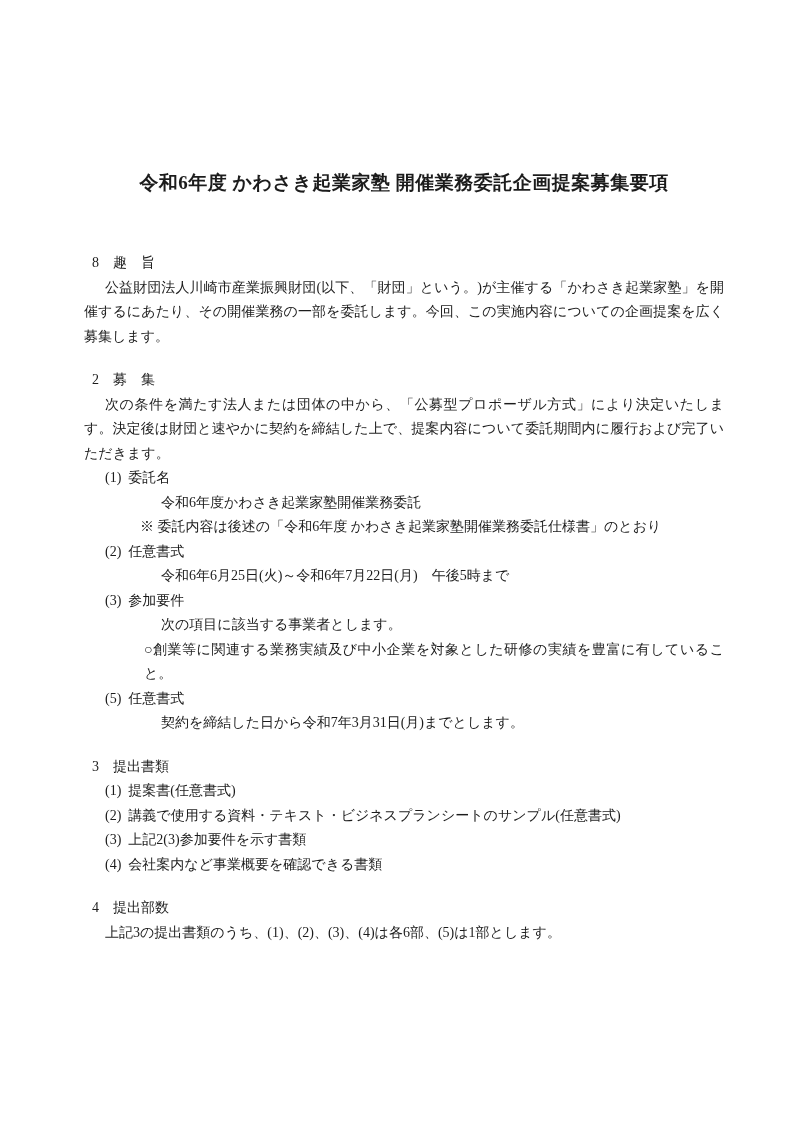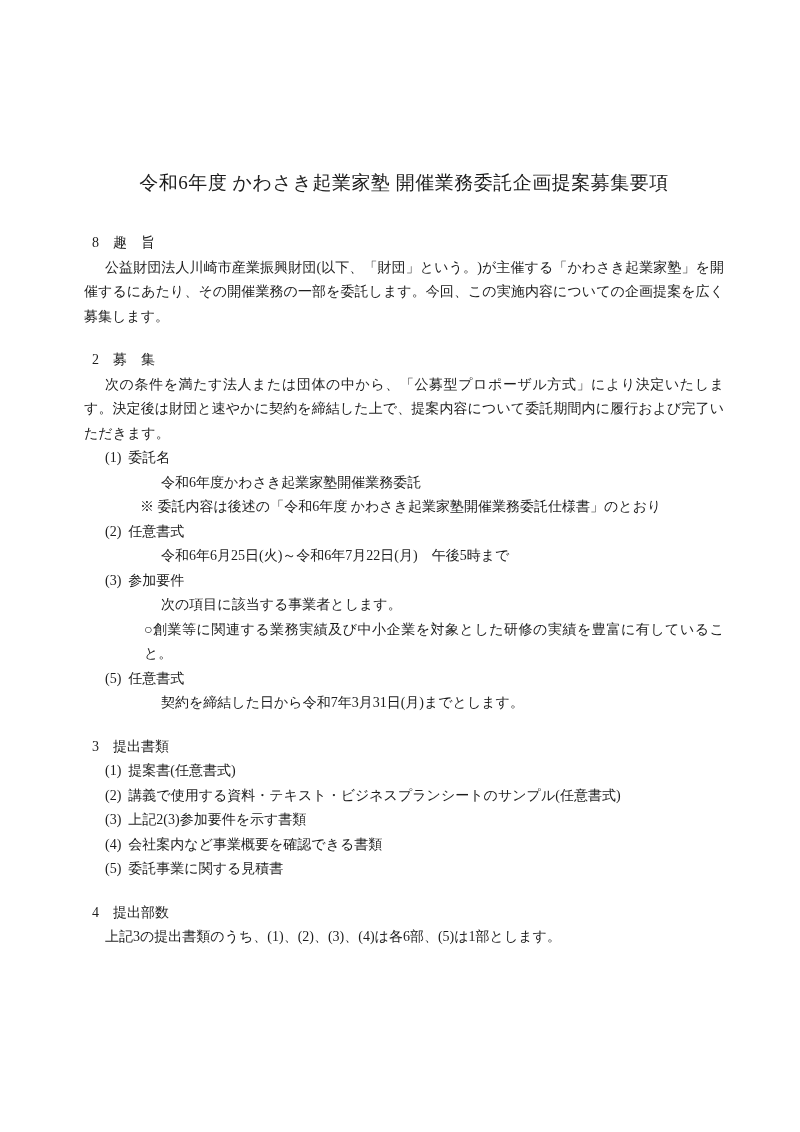--- a/index.html
+++ b/index.html
@@ -15,23 +15,23 @@
     box-sizing: border-box;
     padding: 171px 76px 0 84px;
     font-family: "Liberation Serif", "DejaVu Serif", serif;
     color: #1c1c1c;
     font-size: 14px;
     line-height: 24.5px;
     overflow: hidden;
   }
   .doc-title {
     font-size: 19px;
-    font-weight: normal;
+    font-weight: bold;
     text-align: center;
-    margin: 0 0 36px 0;
+    margin: 0 0 56px 0;
     line-height: 24px;
     letter-spacing: 0.5px;
     white-space: nowrap;
   }
   .sec {
     margin-top: 19px;
   }
   .sec-heading {
     font-size: 14px;
     font-weight: normal;
@@ -117,23 +117,20 @@
     </div>
     <div class="item-head">
       <span class="item-label">(2)</span><span class="item-title">講義で使用する資料・テキスト・ビジネスプランシートのサンプル(任意書式)</span>
     </div>
     <div class="item-head">
       <span class="item-label">(3)</span><span class="item-title">上記2(3)参加要件を示す書類</span>
     </div>
     <div class="item-head">
       <span class="item-label">(4)</span><span class="item-title">会社案内など事業概要を確認できる書類</span>
     </div>
-    <div class="item-head">
-      <span class="item-label">(5)</span><span class="item-title">委託事業に関する見積書</span>
-    </div>
   </section>
 
   <section class="sec">
     <h2 class="sec-heading">4　提出部数</h2>
     <p class="para">上記3の提出書類のうち、(1)、(2)、(3)、(4)は各6部、(5)は1部とします。</p>
   </section>
 
 </div>
 
 </body></html>

